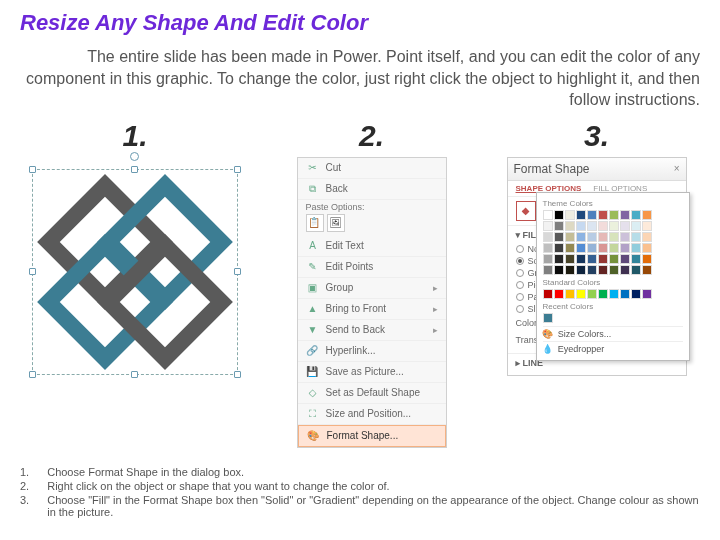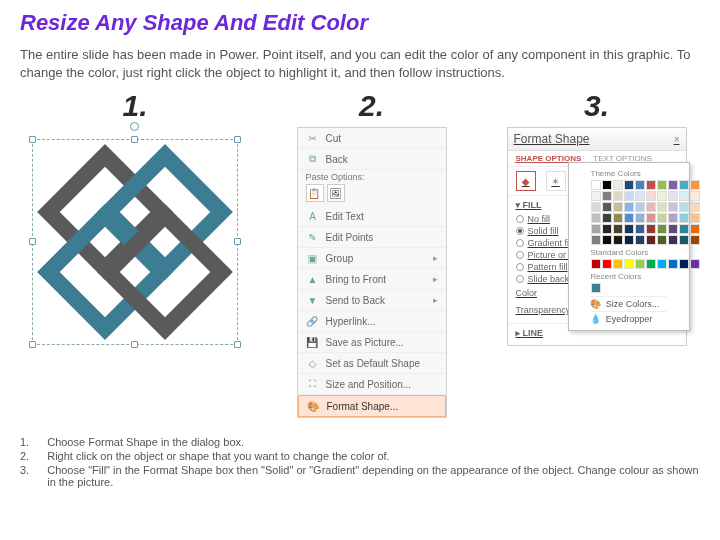--- a/index.html
+++ b/index.html
@@ -1,19 +1,19 @@
 <!DOCTYPE html>
 <html><head>
 <meta charset="utf-8">
 <style>
   * { box-sizing: border-box; margin: 0; padding: 0; }
   html, body { width: 720px; height: 540px; font-family: Arial, Helvetica, sans-serif; background: #fff; color: #333; }
   .slide { padding: 10px 20px 12px 20px; }
   .title { font-size: 22px; font-style: italic; font-weight: 600; color: #6d28d9; margin-bottom: 10px; }
-  .intro { font-size: 13px; line-height: 1.35; color: #555; margin-bottom: 8px; }
+  .intro { font-size: 16px; line-height: 1.35; color: #555; margin-bottom: 8px; text-align: right; }
   .steps-row { display: flex; gap: 18px; margin-top: 4px; }
   .step-col { flex: 1; display: flex; flex-direction: column; align-items: center; }
   .step-num { font-size: 30px; font-weight: 700; font-style: italic; color: #2b2b2b; margin-bottom: 4px; }
   
   .panel1 { width: 230px; height: 230px; position: relative; }
   .sel-box { position: absolute; left: 12px; top: 12px; width: 206px; height: 206px; border: 1px dashed #8aa; }
   .handle { position: absolute; width: 7px; height: 7px; background: #fff; border: 1px solid #6a9ab0; border-radius: 1px; }
   .h-tl { left: -4px; top: -4px; } .h-tm { left: 50%; top: -4px; margin-left: -4px; } .h-tr { right: -4px; top: -4px; }
   .h-ml { left: -4px; top: 50%; margin-top: -4px; } .h-mr { right: -4px; top: 50%; margin-top: -4px; }
   .h-bl { left: -4px; bottom: -4px; } .h-bm { left: 50%; bottom: -4px; margin-left: -4px; } .h-br { right: -4px; bottom: -4px; }
@@ -24,39 +24,39 @@
   .ctx-item { display: flex; align-items: center; gap: 6px; padding: 3px 8px; border-bottom: 1px solid #eee; color: #666; filter: blur(0.35px); }
   .ctx-item:last-child { border-bottom: none; }
   .ctx-item.hl { background: #ffe4d6; border: 1px solid #f4b183; color: #333; filter: none; }
   .ctx-ico { width: 14px; height: 14px; display: inline-flex; align-items: center; justify-content: center; color: #6a8; }
   .paste-opts { padding: 2px 8px 4px 8px; }
   .paste-opts .lbl { font-size: 9px; color: #777; margin-bottom: 2px; filter: blur(0.3px); }
   .paste-row { display: flex; gap: 3px; }
   .paste-btn { width: 18px; height: 18px; border: 1px solid #ccc; background: #fff; font-size: 10px; display: flex; align-items: center; justify-content: center; }
   .chev { margin-left: auto; color: #999; font-size: 9px; }
   
-  .fmtpane { width: 180px; border: 1px solid #ccc; background: #fff; font-size: 10px; position: relative; text-decoration: underline; }
+  .fmtpane { width: 180px; border: 1px solid #ccc; background: #fff; font-size: 10px; position: relative; }
   .fmt-head { display: flex; align-items: center; justify-content: space-between; padding: 4px 6px; background: linear-gradient(#fdfdfd,#eee); border-bottom: 1px solid #ddd; }
   .fmt-title { font-size: 12px; color: #555; }
   .fmt-tabs { display: flex; gap: 12px; padding: 3px 8px; font-size: 8px; color: #999; border-bottom: 1px solid #eee; }
   .fmt-tabs .active { color: #c0504d; font-weight: 600; text-decoration: underline; text-align: center; }
   .fmt-icons { display: flex; gap: 10px; padding: 4px 8px; border-bottom: 1px solid #eee; }
   .fmt-icnbtn { width: 20px; height: 20px; border: 1px solid #ddd; display: flex; align-items: center; justify-content: center; color: #888; }
   .fmt-icnbtn.active { border-color: #c0504d; color: #c0504d; }
   .fmt-section { padding: 4px 8px; }
   .fmt-sechead { font-size: 9px; font-weight: 600; color: #666; margin-bottom: 3px; }
   .radio-row { display: flex; align-items: center; gap: 4px; font-size: 9px; color: #666; padding: 1px 0; }
   .radio { width: 8px; height: 8px; border: 1px solid #999; border-radius: 50%; display: inline-block; }
   .radio.sel::after { content: ""; display: block; width: 4px; height: 4px; background: #555; border-radius: 50%; margin: 1px; }
   .fmt-field { display: flex; align-items: center; justify-content: space-between; font-size: 9px; color: #666; padding: 2px 0; }
   .swatch { width: 18px; height: 12px; background: #4f81bd; border: 1px solid #888; }
   .spin { display: flex; align-items: center; gap: 2px; }
   .spin input { width: 34px; font-size: 9px; border: 1px solid #ccc; padding: 1px 2px; }
   
-  .palette { position: absolute; right: -4px; top: 34px; width: 122px; background: #fff; border: 1px solid #bbb; box-shadow: 2px 2px 4px rgba(0,0,0,.2); padding: 4px 22px; }
+  .palette { position: absolute; right: -4px; top: 34px; width: 154px; background: #fff; border: 1px solid #bbb; box-shadow: 2px 2px 4px rgba(0,0,0,.2); padding: 4px 6px; }
   .pal-hdr { font-size: 8px; color: #888; margin: 2px 0; }
   .pal-grid { display: grid; grid-template-columns: repeat(10, 10px); gap: 1px; margin-bottom: 3px; }
   .pal-grid div { width: 10px; height: 10px; border: 1px solid #ddd; }
   .pal-row { font-size: 9px; color: #555; padding: 2px 0; display: flex; align-items: center; gap: 4px; border-top: 1px solid #eee; }
   
   .instr { margin-top: 18px; display: flex; gap: 18px; font-size: 11px; color: #555; }
   .instr-nums { display: flex; flex-direction: column; gap: 2px; }
   .instr-lines { display: flex; flex-direction: column; gap: 2px; }
 </style>
 </head>
@@ -159,21 +159,21 @@
 
     <div class="step-col">
       <div class="step-num">3.</div>
       <div class="fmtpane">
         <div class="fmt-head">
           <span class="fmt-title">Format Shape</span>
           <span style="cursor:pointer;color:#888">×</span>
         </div>
         <div class="fmt-tabs">
           <span class="active">SHAPE OPTIONS</span>
-          <span>TEXT OPTIONS</span>
+          <span>FILL OPTIONS</span>
         </div>
         <div class="fmt-icons">
           <span class="fmt-icnbtn active">◆</span>
           <span class="fmt-icnbtn">✶</span>
           <span class="fmt-icnbtn">▦</span>
         </div>
         <div class="fmt-section">
           <div class="fmt-sechead">▾ <span>FILL</span></div>
           <div class="radio-row">
               <span class="radio"></span>

